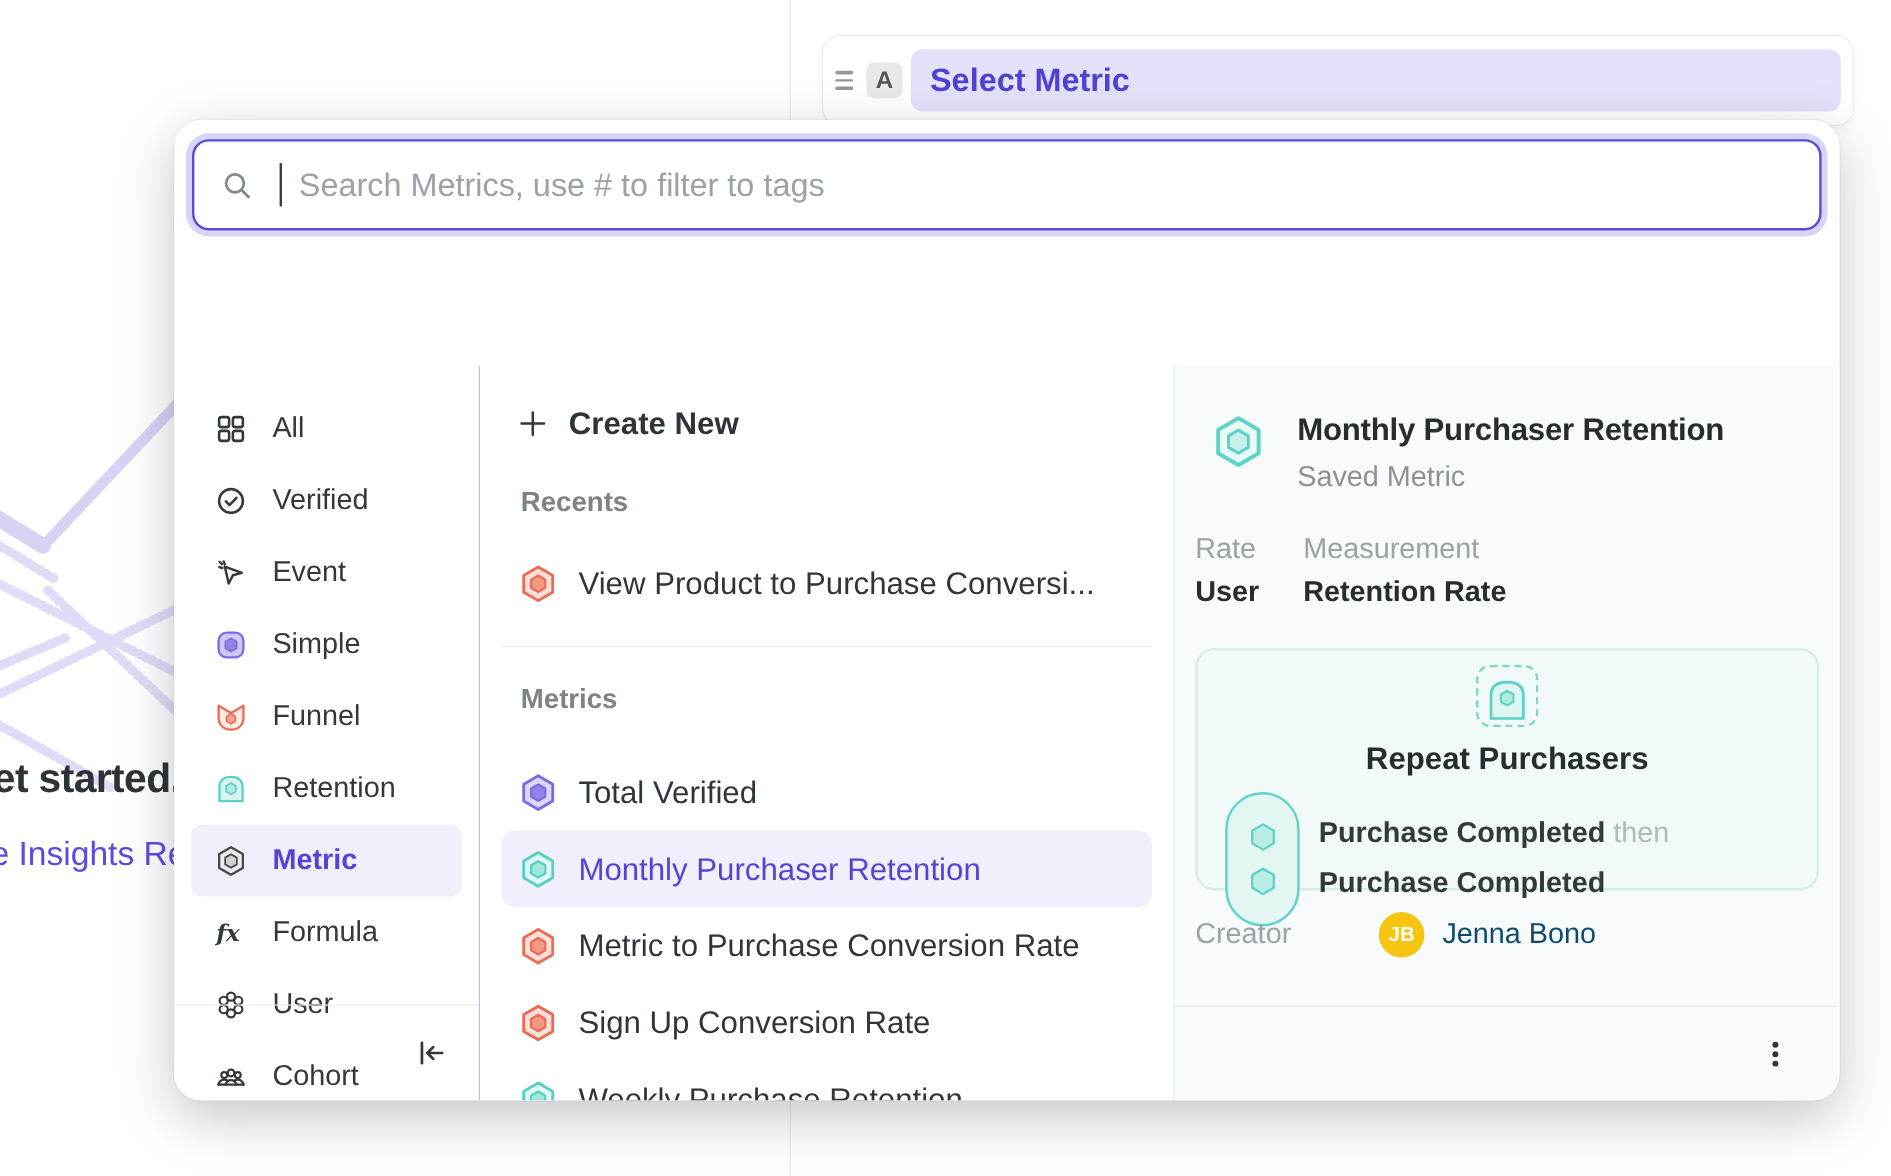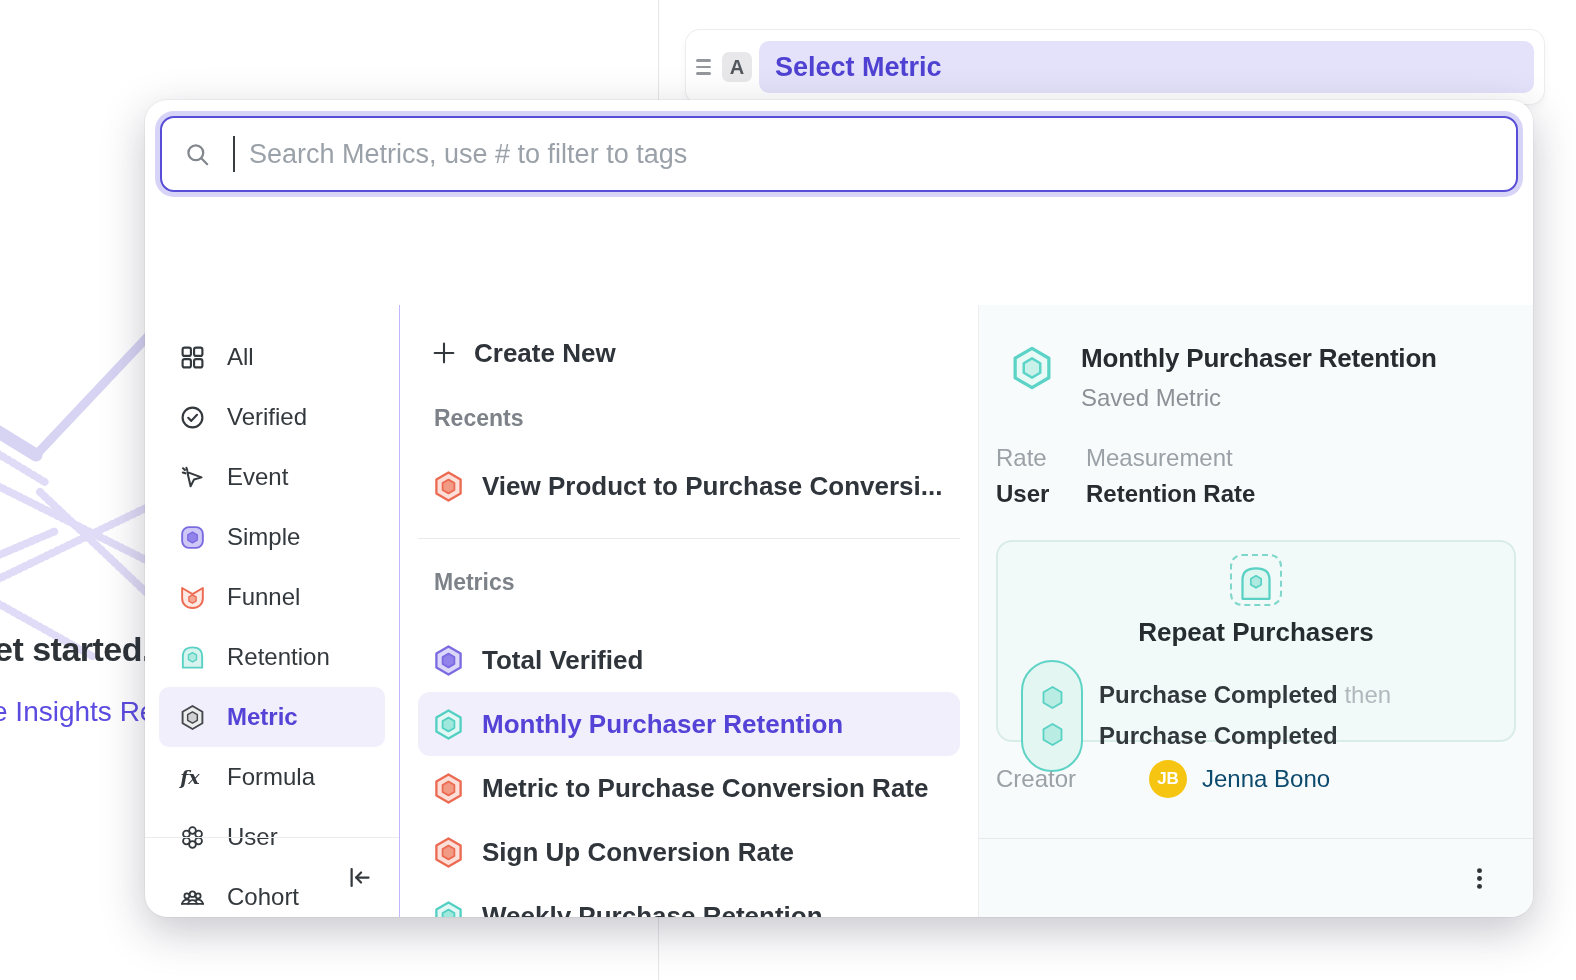--- a/index.html
+++ b/index.html
@@ -73,21 +73,21 @@
   .col-list { width:578px; flex:none; padding:0 18px; overflow:hidden; }
   .create-row {
     margin-top:26px; height:44px; padding-left:12px;
     display:flex; align-items:center; gap:16px;
     font-size:26px; font-weight:600; color:#2f343a; cursor:pointer;
   }
   .section-label { margin:30px 0 0 16px; font-size:23px; font-weight:600; color:#7c8288; }
   .list-item {
     height:64px; padding:0 14px; border-radius:12px;
     display:flex; align-items:center; gap:17px;
-    font-size:26px; font-weight:700; color:#2f353b; cursor:pointer; white-space:nowrap;
+    font-size:26px; font-weight:400; color:#2f353b; cursor:pointer; white-space:nowrap;
   }
   .list-item.selected { background:#f1effb; color:#5443d6; }
   .recent-item { margin-top:22px; }
   .metric-items { margin-top:32px; }
   .list-divider { height:1px; background:#e9eaeb; margin-top:20px; }
   .hex33 { width:33px; height:33px; flex:none; }
 
   .hex .o { stroke-width:1.7; stroke-linejoin:round; }
   .hex .i { stroke-width:1.3; stroke-linejoin:round; }
   .hex.purple .o { fill:#ddd8f9; stroke:#7b6be2; } .hex.purple .i { fill:#9183ea; stroke:#7b6be2; }

